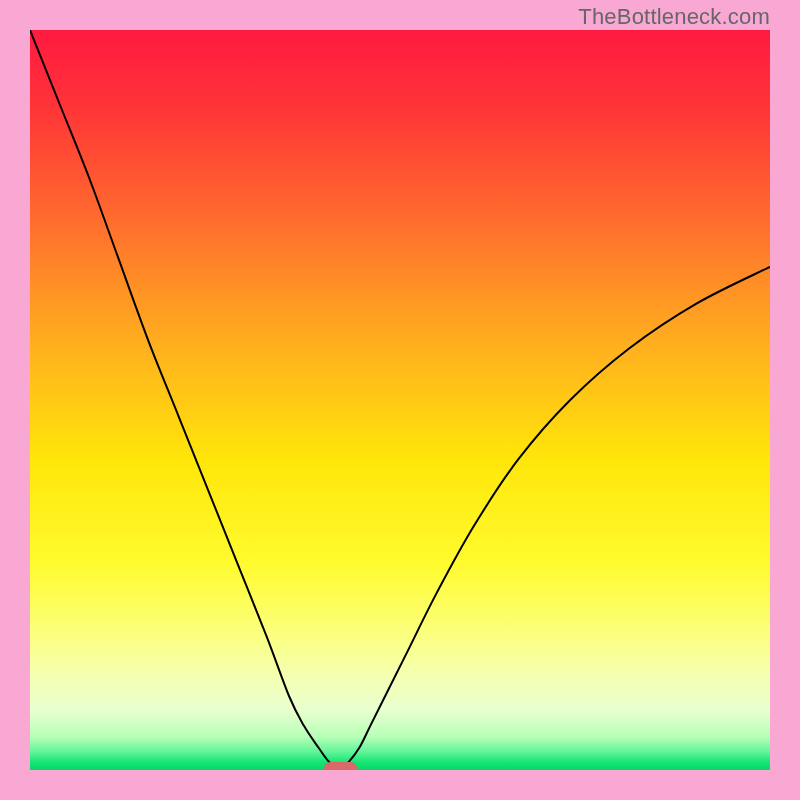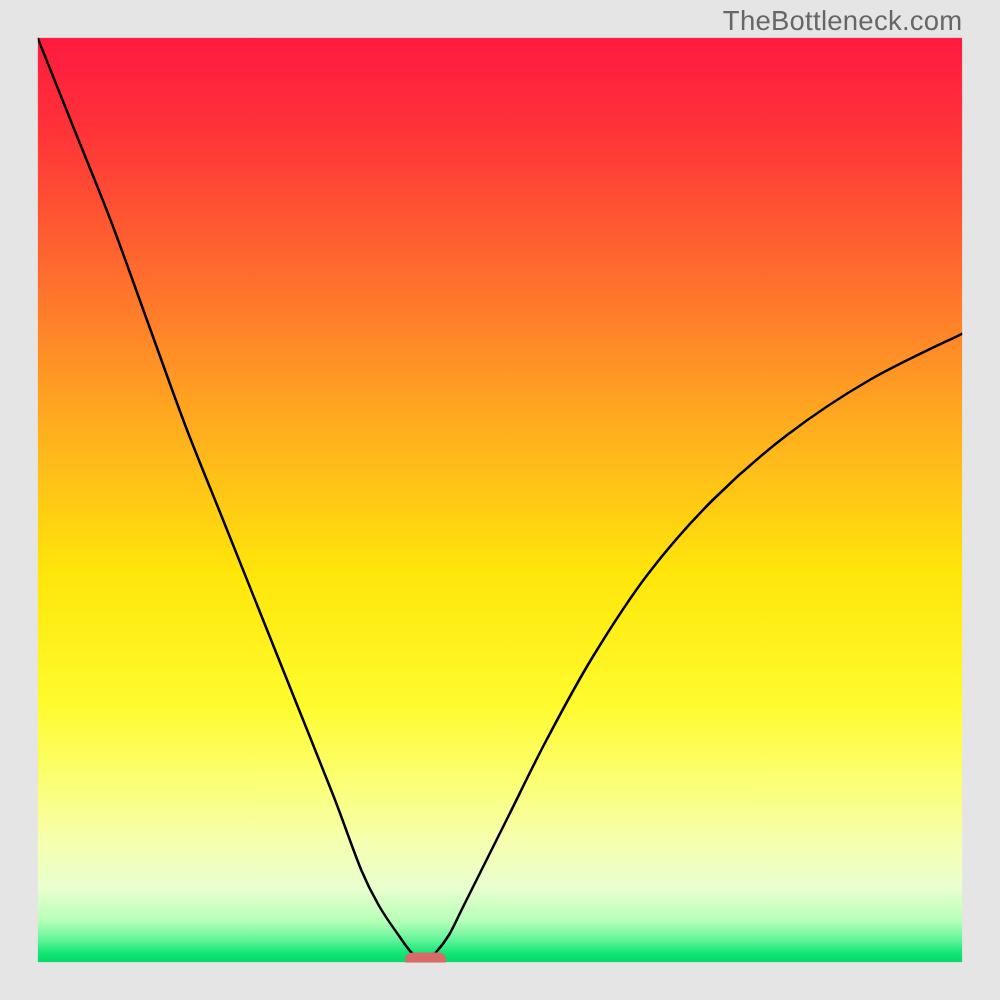--- a/index.html
+++ b/index.html
@@ -9,21 +9,21 @@
     height: 800px;
     overflow: hidden;
     background: #000;
     font-family: Arial, Helvetica, sans-serif;
   }
   .frame {
     position: absolute;
     top: 0; left: 0;
     width: 800px;
     height: 800px;
-    background: #e5e5e5;
+    background: #f9a8d4;
   }
   .plot-area {
     position: absolute;
     top: 30px;
     left: 30px;
     width: 740px;
     height: 740px;
     overflow: hidden;
   }
   .watermark {

